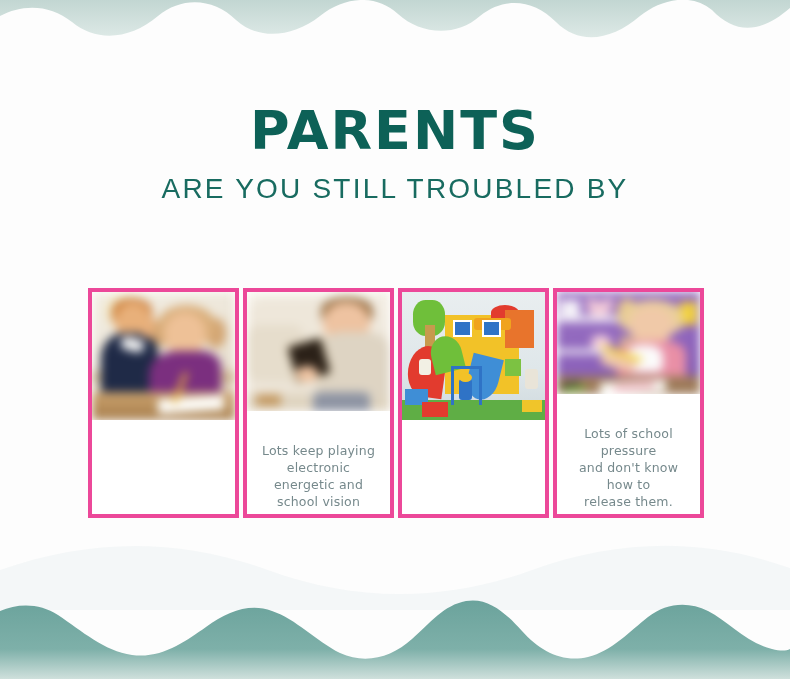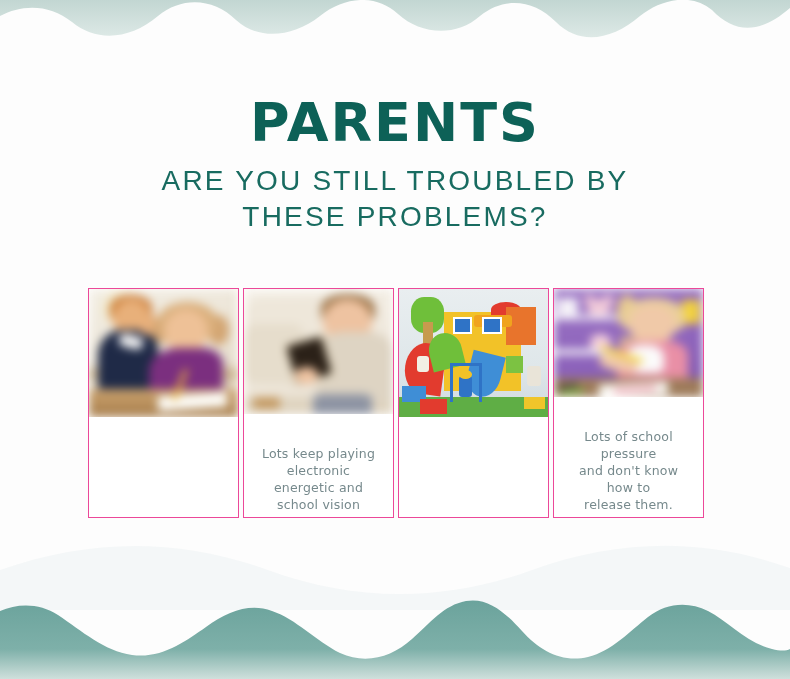--- a/index.html
+++ b/index.html
@@ -16,36 +16,36 @@
   .wave-top{position:absolute;left:0;top:0;width:790px;height:60px;z-index:1;}
   .wave-bottom{position:absolute;left:0;bottom:0;width:790px;height:110px;z-index:1;}
   .wave-mid{position:absolute;left:0;top:530px;width:790px;height:80px;z-index:0;opacity:.55;}
 
   
   .head-wrap{position:absolute;left:0;top:95px;width:790px;text-align:center;z-index:5;}
   .title{
     font-size:54px;line-height:56px;font-weight:bold;
     color:#0d6157;letter-spacing:2px;
     font-family:"DejaVu Sans", sans-serif;
-    margin:0;
+    margin:8px;
   }
   .subtitle{
     font-size:28px;line-height:36px;font-weight:500;
     color:#186b60;letter-spacing:2.2px;
     margin:12px 0 0 0;
     font-family:"Liberation Sans", sans-serif;
   }
   .subtitle .l2{display:block;}
 
   
   .cards{position:absolute;left:88px;top:288px;width:620px;height:230px;
          display:flex;gap:4px;z-index:5;align-items:flex-start;}
   .card{
     width:151px;background:#ffffff;
-    border:1px solid #ec4899;
+    border:4px solid #ec4899;
     box-sizing:border-box;
     display:flex;flex-direction:column;
     height:230px;
     gap:27px;
   }
   .card .photo{width:100%;display:block;position:relative;overflow:hidden;}
   .card .cap{
     flex:1;
     display:flex;align-items:center;justify-content:center;
     text-align:center;
@@ -170,21 +170,20 @@
         <stop offset="100%" stop-color="#cfe0dc"></stop>
       </linearGradient>
     </defs>
     <path d="M0,42 C18,34 40,34 58,46 C82,62 104,82 132,86 C162,90 186,72 206,58 C228,42 250,34 272,42 C296,50 316,72 340,84 C366,96 392,88 412,70 C430,54 444,36 466,32 C488,28 506,44 522,62 C540,82 562,94 588,88 C612,82 630,62 648,48 C666,34 688,32 708,42 C728,52 746,74 772,80 C780,82 786,82 790,80 L790,110 L0,110 Z" fill="url(#gBot)"></path>
   </svg>
 
   <div class="head-wrap">
     <h1 class="title">PARENTS</h1>
     <div class="subtitle">
       <span class="l1">ARE YOU STILL TROUBLED BY</span>
-      <span class="l2">THESE PROBLEMS?</span>
     </div>
   </div>
 
   <div class="cards">
 
     <div class="card c1">
       <div class="photo">
         <div class="scene p1 blurface">
           <div class="wallglow"></div>
             <div class="deskfar"></div>

